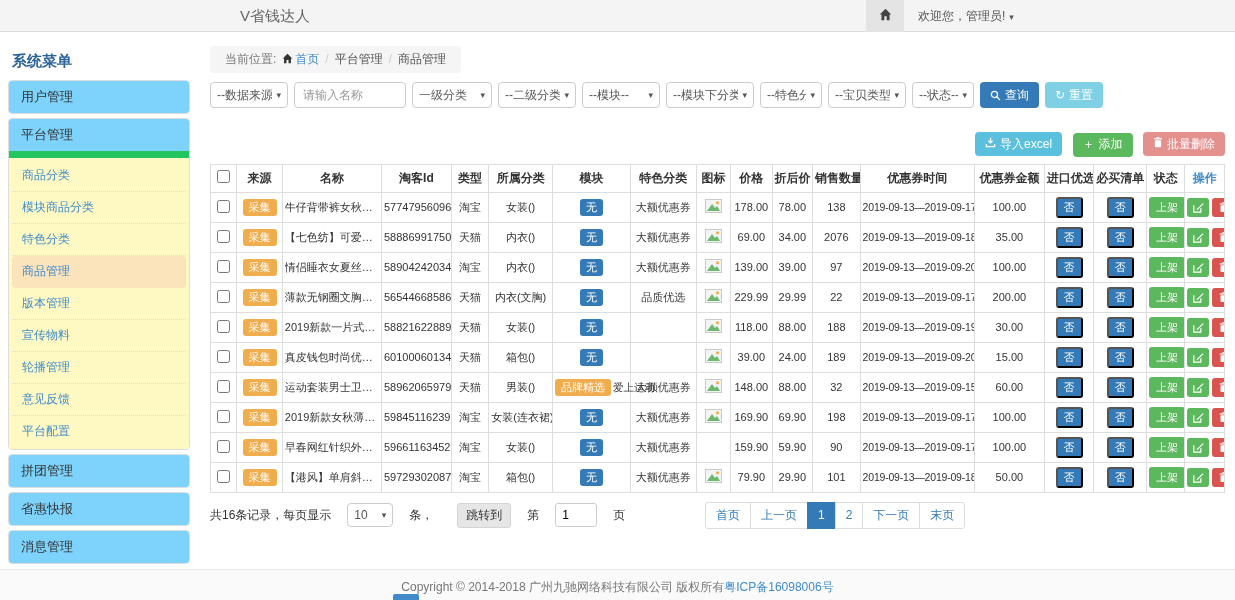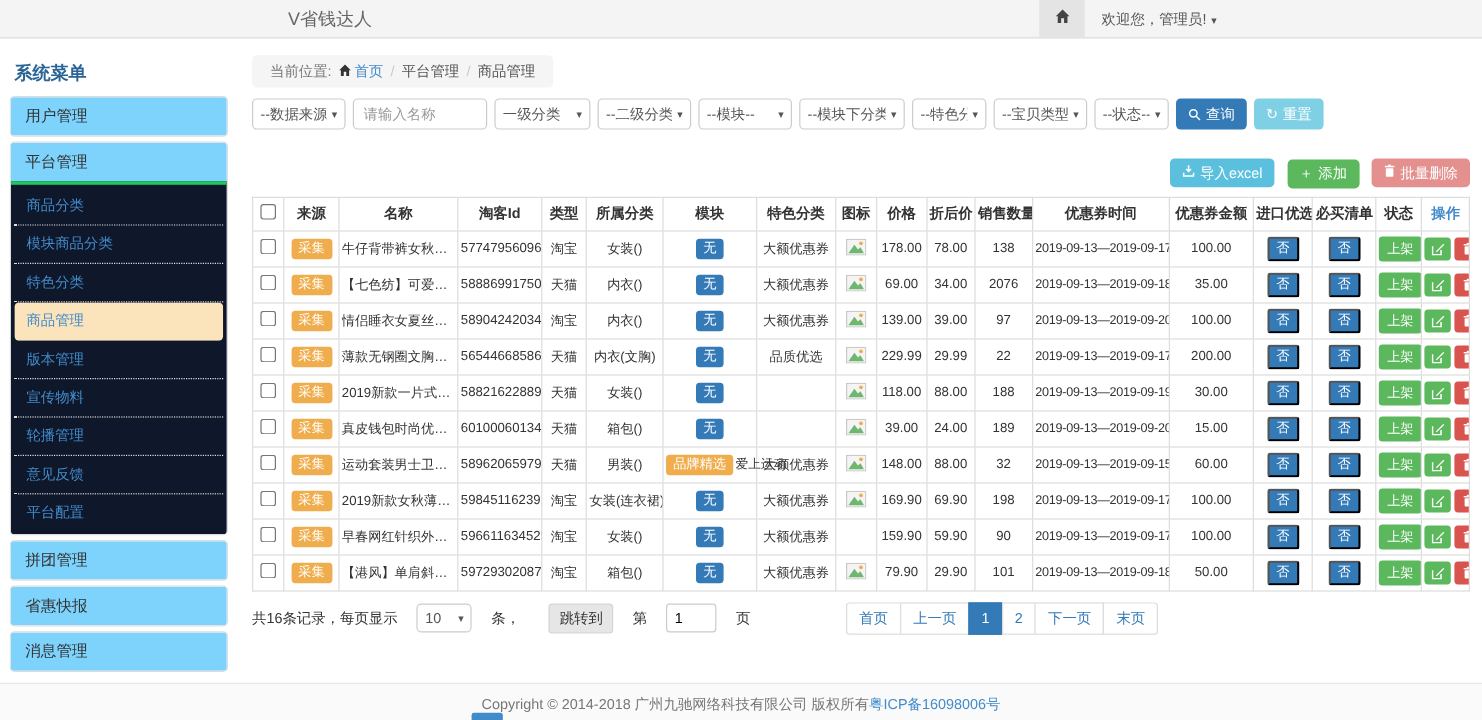--- a/index.html
+++ b/index.html
@@ -12,21 +12,21 @@
   .hdr-right { position:absolute; left:866px; top:0; height:32px; display:flex; align-items:center; }
   .home-box { width:38px; height:32px; background:#e4e4e4; display:flex; align-items:center; justify-content:center; cursor:pointer; }
   .welcome { font-size:12px; color:#555; margin-left:14px; cursor:pointer; }
   .caret { display:inline-block; margin-left:4px; font-size:9px; color:#555; }
 
   
   .sidebar { position:absolute; left:8px; top:45px; width:182px; max-height:523px; overflow:hidden; }
   .sb-title { color:#2a6496; font-weight:bold; font-size:15px; padding:7px 4px 9px 4px; }
   .panel { border:1px solid #ddd; border-radius:4px; margin-bottom:4px; background:#fff; overflow:hidden; }
   .panel-heading { background:#7dd3fc; padding:7px 12px; font-size:13px; color:#333; cursor:pointer; }
-  .panel-body { border-top:3px solid #22c55e; background:#0f172a; padding:2px 3px; }
+  .panel-body { border-top:7px solid #22c55e; background:#fef9c3; padding:2px 3px; }
   .sub-item { display:block; font-size:12px; color:#428bca; padding:7px 10px; border-bottom:1px dotted #ddd; text-decoration:none; cursor:pointer; }
   .sub-item:last-child { border-bottom:none; }
   .sub-item.active { background:#fbe3bb; border-radius:4px; border-bottom-color:transparent; }
 
   
   .main { margin-left:210px; margin-right:10px; padding-top:14px; }
   .breadcrumb { display:inline-block; background:#f5f5f5; border-radius:4px; padding:5px 15px; font-size:12px; color:#777; }
   .breadcrumb .bc-link { color:#428bca; text-decoration:none; cursor:pointer; }
   .breadcrumb .bc-sep { margin:0 6px; color:#ccc; }
   .breadcrumb .bc-item { color:#555; }

